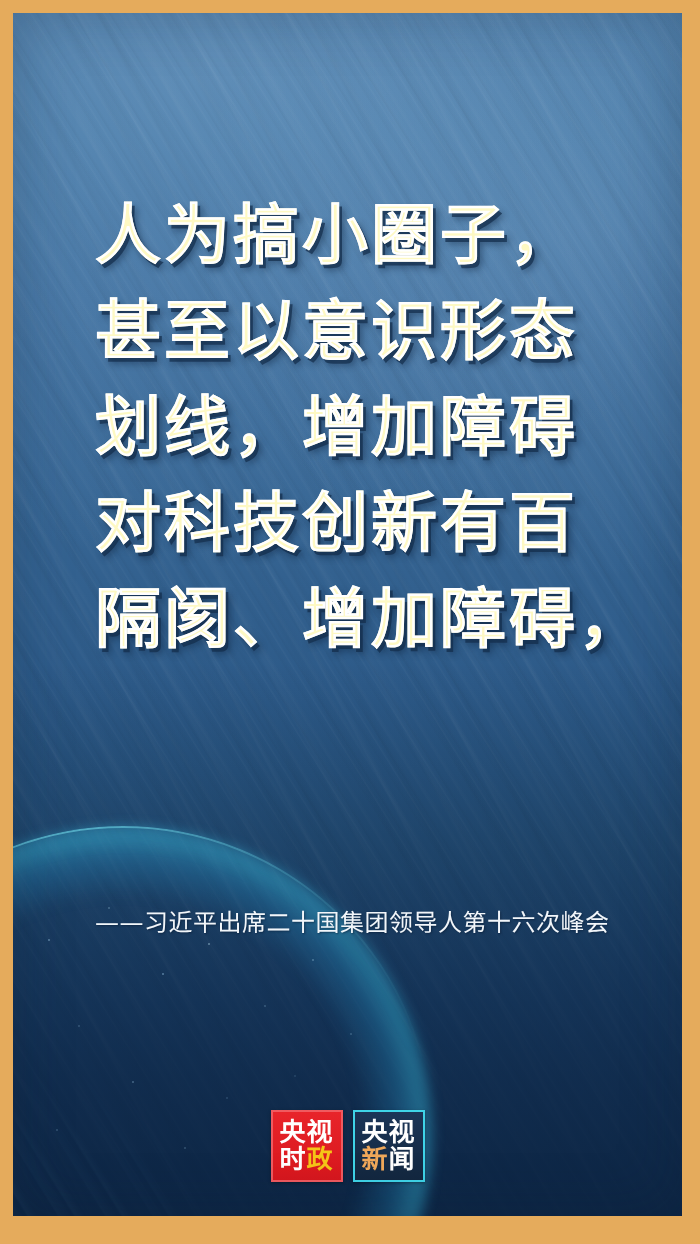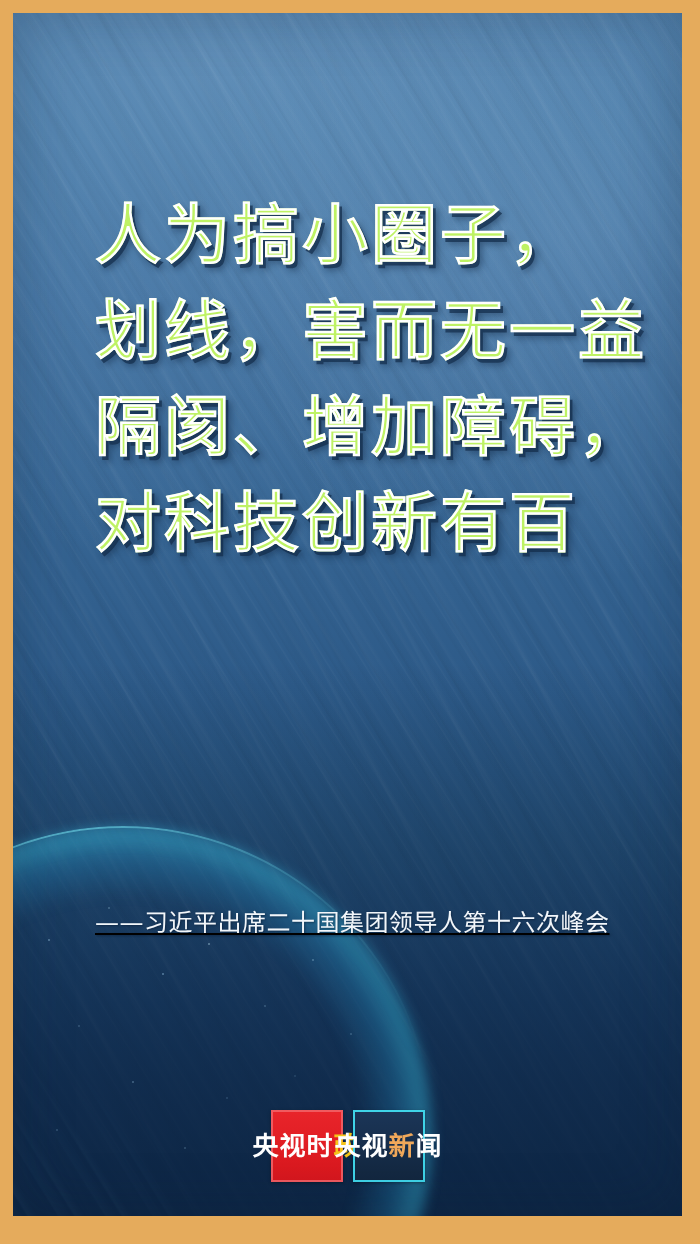--- a/index.html
+++ b/index.html
@@ -206,35 +206,34 @@
     left: 82px;
     top: 175px;
     width: 560px;
   }
   .hl-line {
     font-family: "DejaVu Sans", "Liberation Sans", sans-serif;
     font-weight: 700;
     font-size: 66px;
     line-height: 96px;
     letter-spacing: 3px;
-    color: #bef264;
+    color: #fef9c3;
     white-space: nowrap;
     text-shadow:
        3px 4px 0 rgba(18,44,74,0.70),
        5px 6px 7px rgba(12,32,58,0.45);
     -webkit-text-stroke: 0.4px #ffffff;
   }
 
   
   #attribution {
     position: absolute;
     left: 82px;
     top: 890px;
     width: 560px;
-    text-decoration: underline;
   }
   .attr-line {
     font-family: "DejaVu Sans", "Liberation Sans", sans-serif;
     font-size: 24px;
     line-height: 40px;
     font-weight: 400;
     color: #f2f6fa;
     letter-spacing: 0.5px;
     white-space: nowrap;
     text-shadow: 1px 1px 2px rgba(8,26,50,0.55);
@@ -248,21 +247,21 @@
     display: flex;
     justify-content: center;
     align-items: flex-start;
     gap: 10px;
   }
   .logo {
     width: 72px;
     height: 72px;
     box-sizing: border-box;
     display: flex;
-    flex-direction: row;
+    flex-direction: column;
     justify-content: center;
     align-items: center;
     font-family: "DejaVu Sans", "Liberation Sans", sans-serif;
     font-weight: 700;
     line-height: 1.03;
     letter-spacing: 1px;
   }
   .logo-red {
     background: linear-gradient(180deg, #e8242a 0%, #d8171d 100%);
     border: 2px solid #f05a5f;
@@ -306,23 +305,24 @@
     <div class="arc-wrap">
       <div class="arc-halo"></div>
       <div class="arc-line"></div>
 
       <div class="arc-streaks"></div>
     </div>
     <div class="stars"></div>
 
     <div id="headline">
       <div class="hl-line">人为搞小圈子，</div>
-      <div class="hl-line">划线，害而无一益</div>
+      <div class="hl-line">甚至以意识形态</div>
+      <div class="hl-line">划线，增加障碍</div>
+      <div class="hl-line">对科技创新有百</div>
       <div class="hl-line">隔阂、增加障碍，</div>
-      <div class="hl-line">对科技创新有百</div>
     </div>
 
     <div id="attribution">
       <div class="attr-line">——习近平出席二十国集团领导人第十六次峰会</div>
     </div>
 
     <div id="logos">
 
       <div class="logo logo-red">
         <span class="logo-row lw">央视</span>

